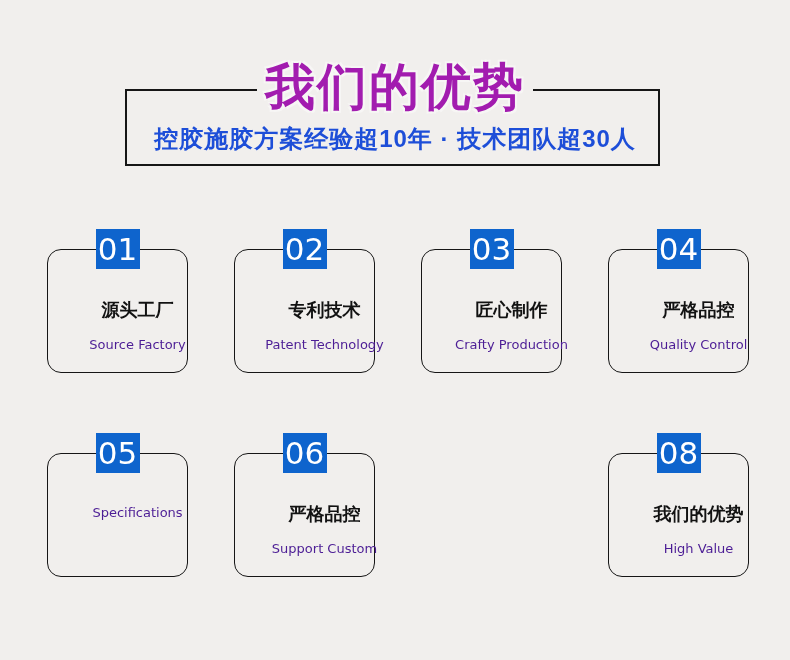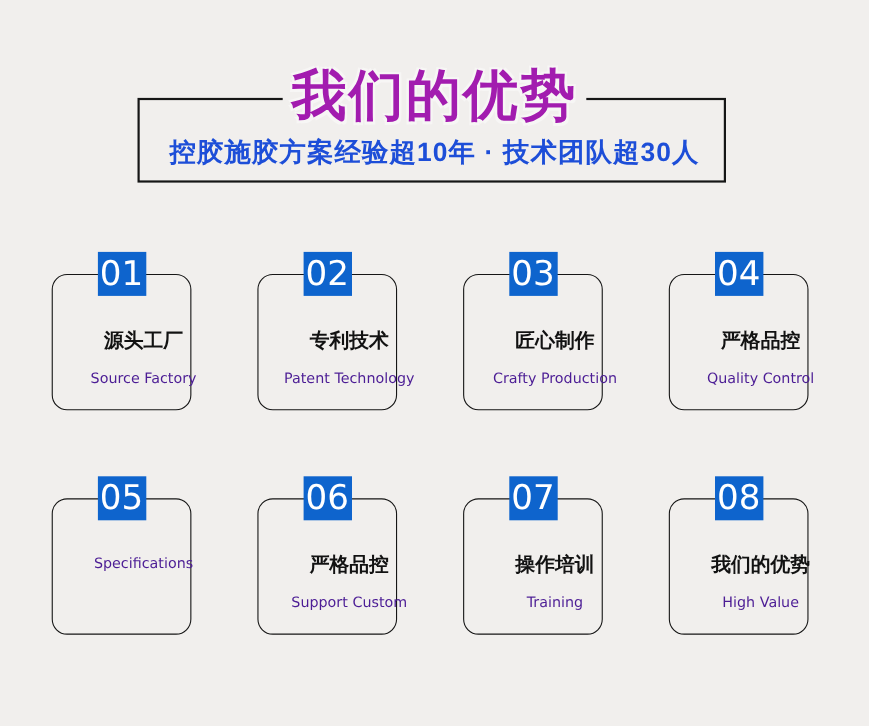--- a/index.html
+++ b/index.html
@@ -53,21 +53,21 @@
     line-height: 36px;
     font-weight: 700;
     letter-spacing: 1px;
     color: #1d4ed8;
     white-space: nowrap;
   }
 
   
   .card {
     position: absolute;
-    width: 127px;
+    width: 141px;
     height: 124px;
     box-sizing: border-box;
     border: 1.5px solid #161616;
     border-radius: 14px;
     background: #f1efed;
     display: flex;
     flex-direction: column;
     align-items: center;
     padding-top: 42px;
     padding-left: 40px;
@@ -157,27 +157,20 @@
   </div>
 
   <div class="card" style="left:234px; top:453px;">
     <div class="badge">
         <span>06</span>
       </div>
     <div class="card-title">严格品控</div>
     <div class="card-subtitle">Support Custom</div>
   </div>
 
-  <div class="card" style="left:421px; top:453px;">
-    <div class="badge">
-        <span>07</span>
-      </div>
-    <div class="card-title">操作培训</div>
-    <div class="card-subtitle">Training</div>
-  </div>
 
   <div class="card" style="left:608px; top:453px;align-items:center;">
     <div class="badge">
         <span>08</span>
       </div>
     <div class="card-title">我们的优势</div>
     <div class="card-subtitle">High Value</div>
   </div>
 
 </div>

